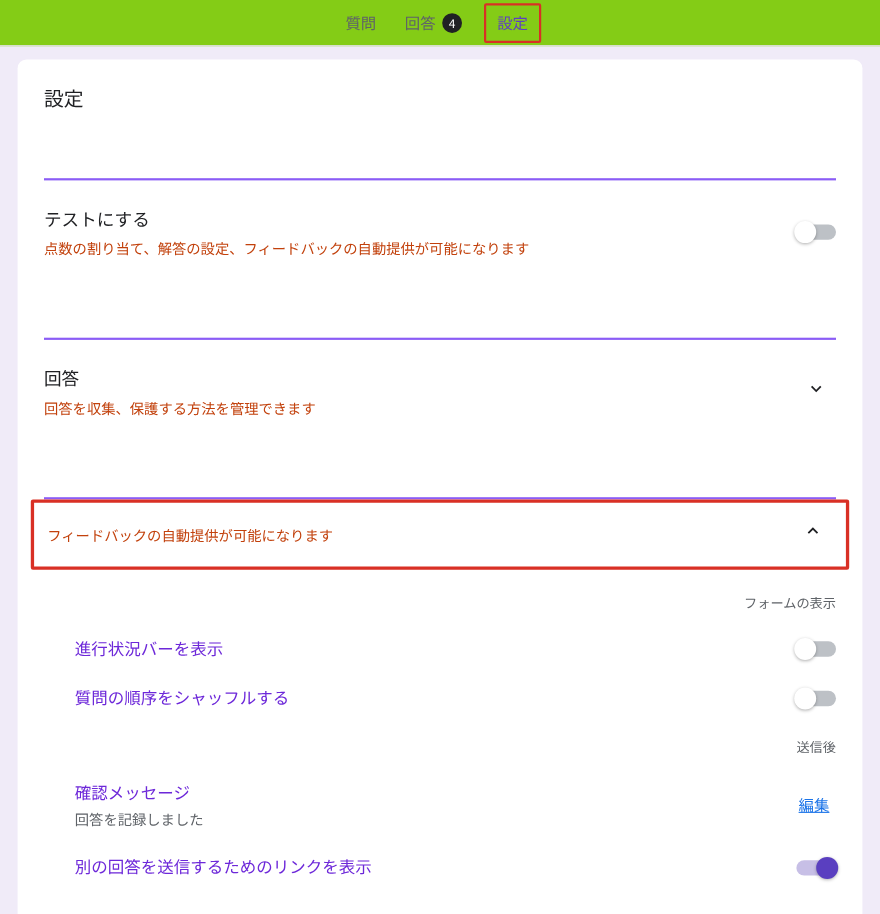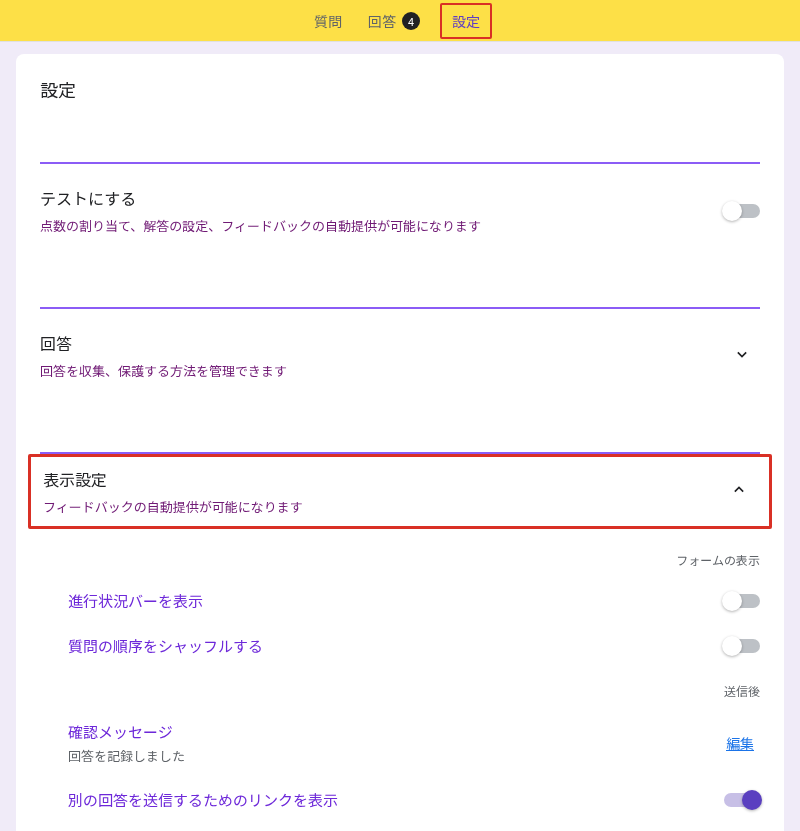--- a/index.html
+++ b/index.html
@@ -8,21 +8,21 @@
     background: #f0ebf8;
     width: 800px;
     height: 831px;
     overflow: hidden;
     color: #202124;
   }
   .tabs {
     display: flex;
     justify-content: center;
     align-items: center;
-    background: #fde047;
+    background: #84cc16;
     height: 42px;
     gap: 14px;
     border-bottom: 1px solid #e0e0e0;
   }
   .tab {
     font-size: 14px;
     color: #5f6368;
     padding: 10px 6px;
     cursor: pointer;
     display: flex;
@@ -72,21 +72,21 @@
     justify-content: space-between;
   }
   .section-title {
     font-size: 16px;
     font-weight: 400;
     color: #202124;
     margin-bottom: 6px;
   }
   .section-desc {
     font-size: 13px;
-    color: #701a75;
+    color: #c2410c;
   }
   .highlight-box {
     border: 3px solid #d93025;
     padding: 10px 12px;
     margin: 0 -12px;
     border-radius: 2px;
   }
   .chevron {
     font-size: 18px;
     color: #202124;
@@ -191,21 +191,20 @@
         </div>
       </div>
     </div>
 
     <div class="divider-lg"></div>
 
     <div class="section" style="padding-top:0;">
       <div class="highlight-box">
         <div class="section-head">
           <div>
-            <div class="section-title">表示設定</div>
             <div class="section-desc">フィードバックの自動提供が可能になります</div>
           </div>
           <div class="chevron">
             <svg width="20" height="20" viewBox="0 0 24 24">
                 <path d="M7 14l5-5 5 5" fill="none" stroke="#202124" stroke-width="2"></path>
               </svg>
           </div>
         </div>
       </div>
 

